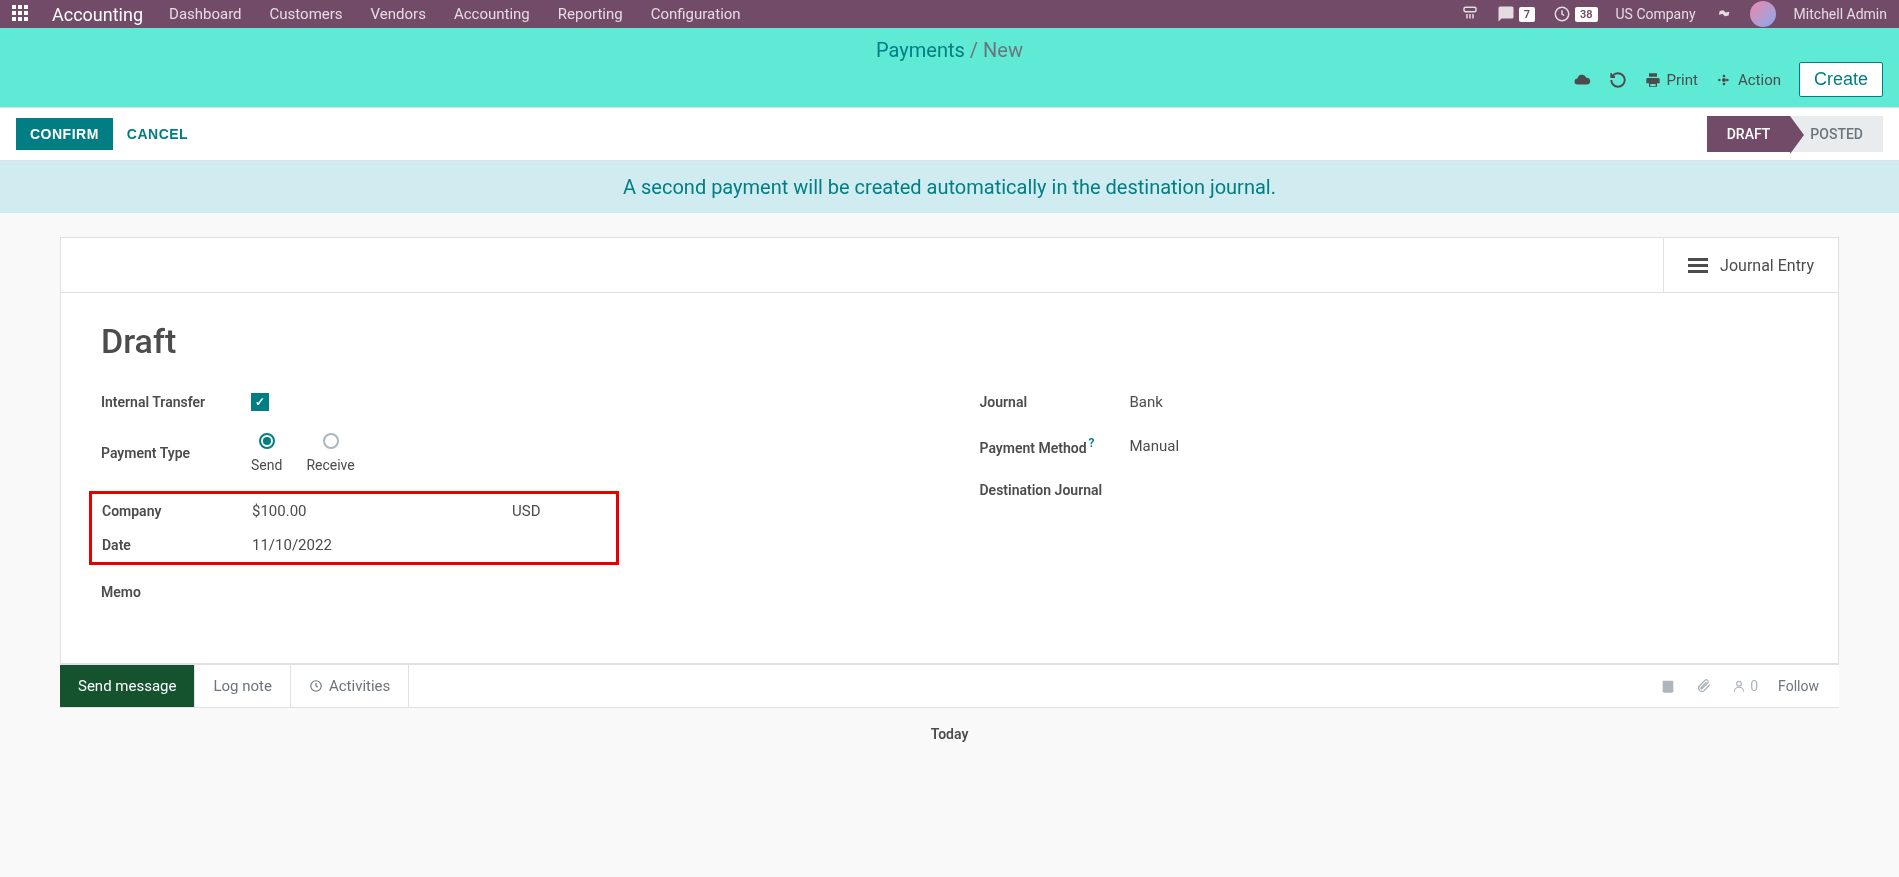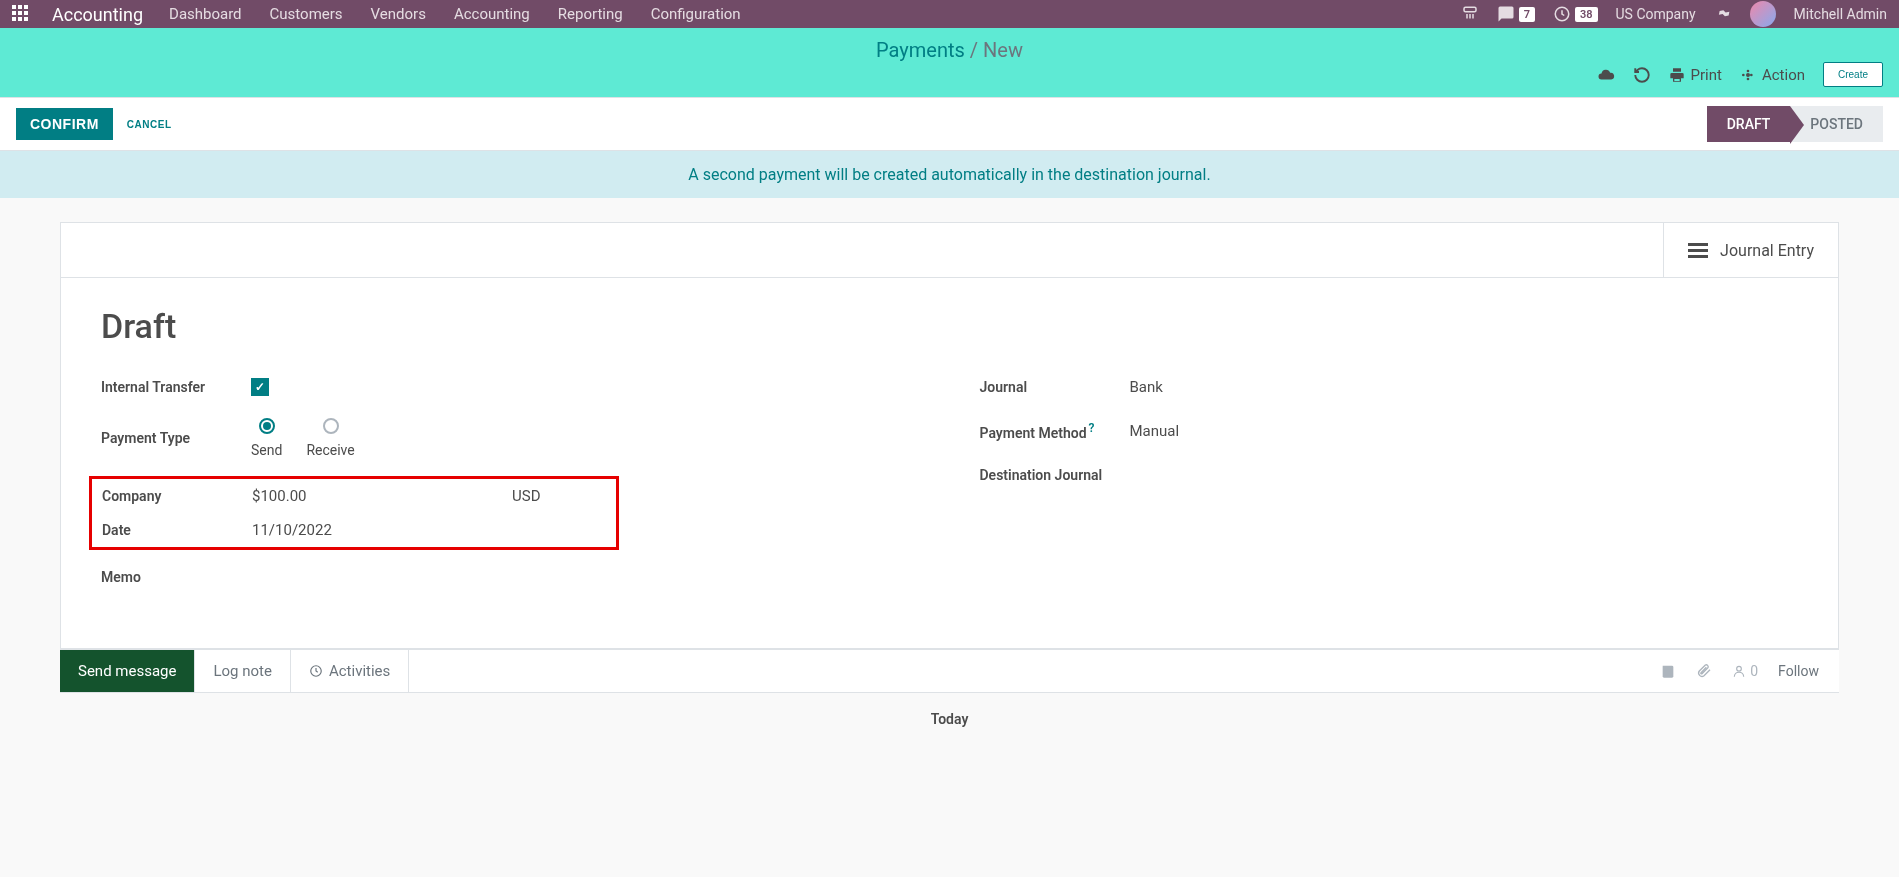--- a/index.html
+++ b/index.html
@@ -17,33 +17,33 @@
 .nav-icon { color: #e5dce2; cursor: pointer; display: flex; align-items: center; gap: 4px; font-size: 14px; }
 .badge { background: #fff; color: #714b67; font-size: 11px; padding: 1px 5px; border-radius: 2px; font-weight: 600; }
 .avatar { width: 26px; height: 26px; border-radius: 50%; background: linear-gradient(135deg,#e8a,#8ae); }
 
 
 .control-panel { background: #5eead4; border-bottom: 1px solid #dee2e6; padding: 10px 16px 10px 16px; display: flex; align-items: center; flex-direction: column; }
 .breadcrumb { font-size: 20px; color: #017e84; }
 .breadcrumb .current { color: #6c757d; }
 .cp-right { margin-left: auto; display: flex; align-items: center; gap: 18px; }
 .cp-btn { display: flex; align-items: center; gap: 6px; color: #4c4c4c; cursor: pointer; font-size: 15px; }
-.btn-create { border: 1px solid #017e84; color: #017e84; background: #fff; padding: 6px 14px; font-size: 10px; cursor: pointer; border-radius: 2px; }
+.btn-create { border: 1px solid #017e84; color: #017e84; background: #fff; padding: 6px 14px; font-size: 18px; cursor: pointer; border-radius: 2px; }
 
 
 .statusbar { background: #fff; border-bottom: 1px solid #dee2e6; padding: 8px 16px; display: flex; align-items: center; }
 .btn-confirm { background: #017e84; color: #fff; border: none; padding: 8px 14px; font-weight: 600; font-size: 14px; cursor: pointer; letter-spacing: 0.5px; }
-.btn-cancel { background: none; border: none; color: #017e84; font-weight: 600; font-size: 10px; padding: 8px 14px; cursor: pointer; letter-spacing: 0.5px; }
+.btn-cancel { background: none; border: none; color: #017e84; font-weight: 600; font-size: 14px; padding: 8px 14px; cursor: pointer; letter-spacing: 0.5px; }
 .status-steps { margin-left: auto; display: flex; }
 .status-step { padding: 10px 20px; background: #e9ecef; color: #6c757d; font-weight: 500; font-size: 14px; position: relative; }
 .status-step.active { background: #714b67; color: #fff; }
 .status-step.active::after { content:""; position:absolute; right:-14px; top:0; border-left:14px solid #714b67; border-top:19px solid transparent; border-bottom:19px solid transparent; z-index:1; }
 
 
-.info-banner { background: #d1ecf1; color: #017e84; text-align: center; padding: 14px; font-size: 16px; }
+.info-banner { background: #d1ecf1; color: #017e84; text-align: center; padding: 14px; font-size: 20px; }
 
 
 .sheet-wrap { padding: 24px 60px 0 60px; }
 .sheet { background: #fff; border: 1px solid #dee2e6; position: relative; }
 .sheet-header { border-bottom: 1px solid #dee2e6; display: flex; }
 .sheet-header-spacer { flex: 1; height: 54px; }
 .journal-entry-btn { border-left: 1px solid #dee2e6; padding: 14px 24px; display: flex; align-items: center; gap: 12px; font-size: 16px; color: #4c4c4c; cursor: pointer; }
 .hamburger { display:flex; flex-direction:column; gap:3px; }
 .hamburger span { width:20px; height:3px; background:#4c4c4c; }
 

